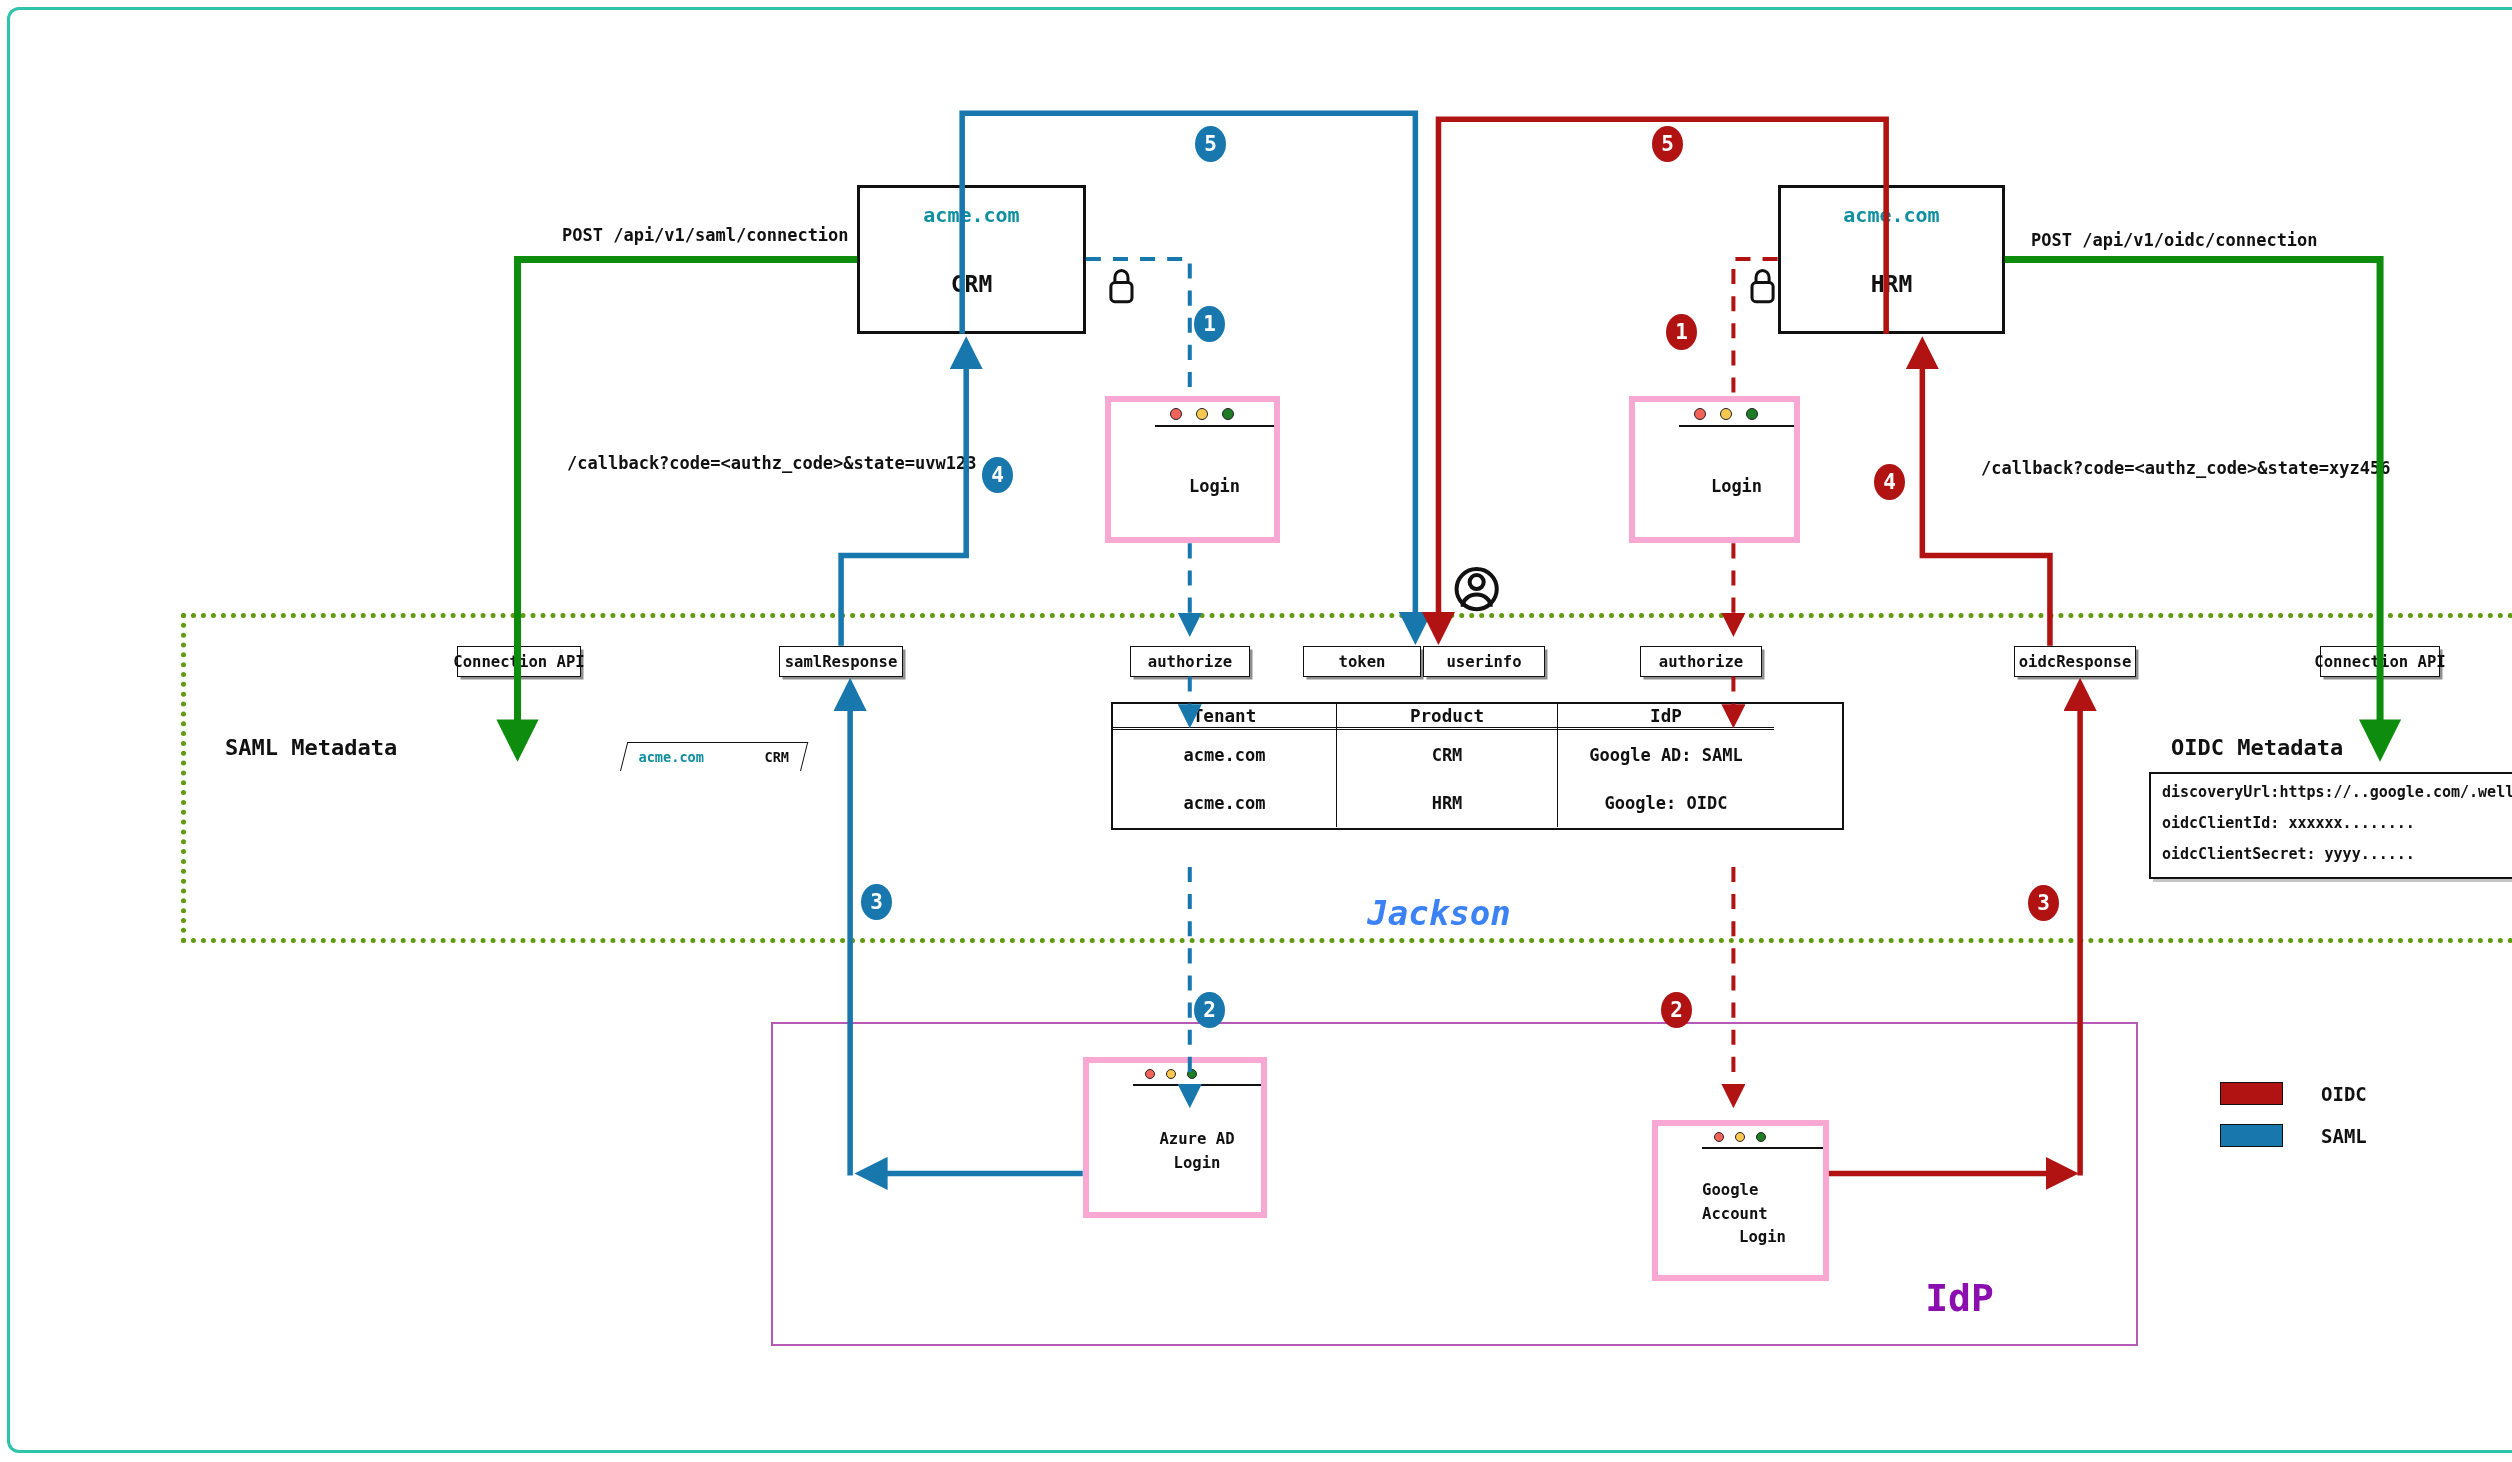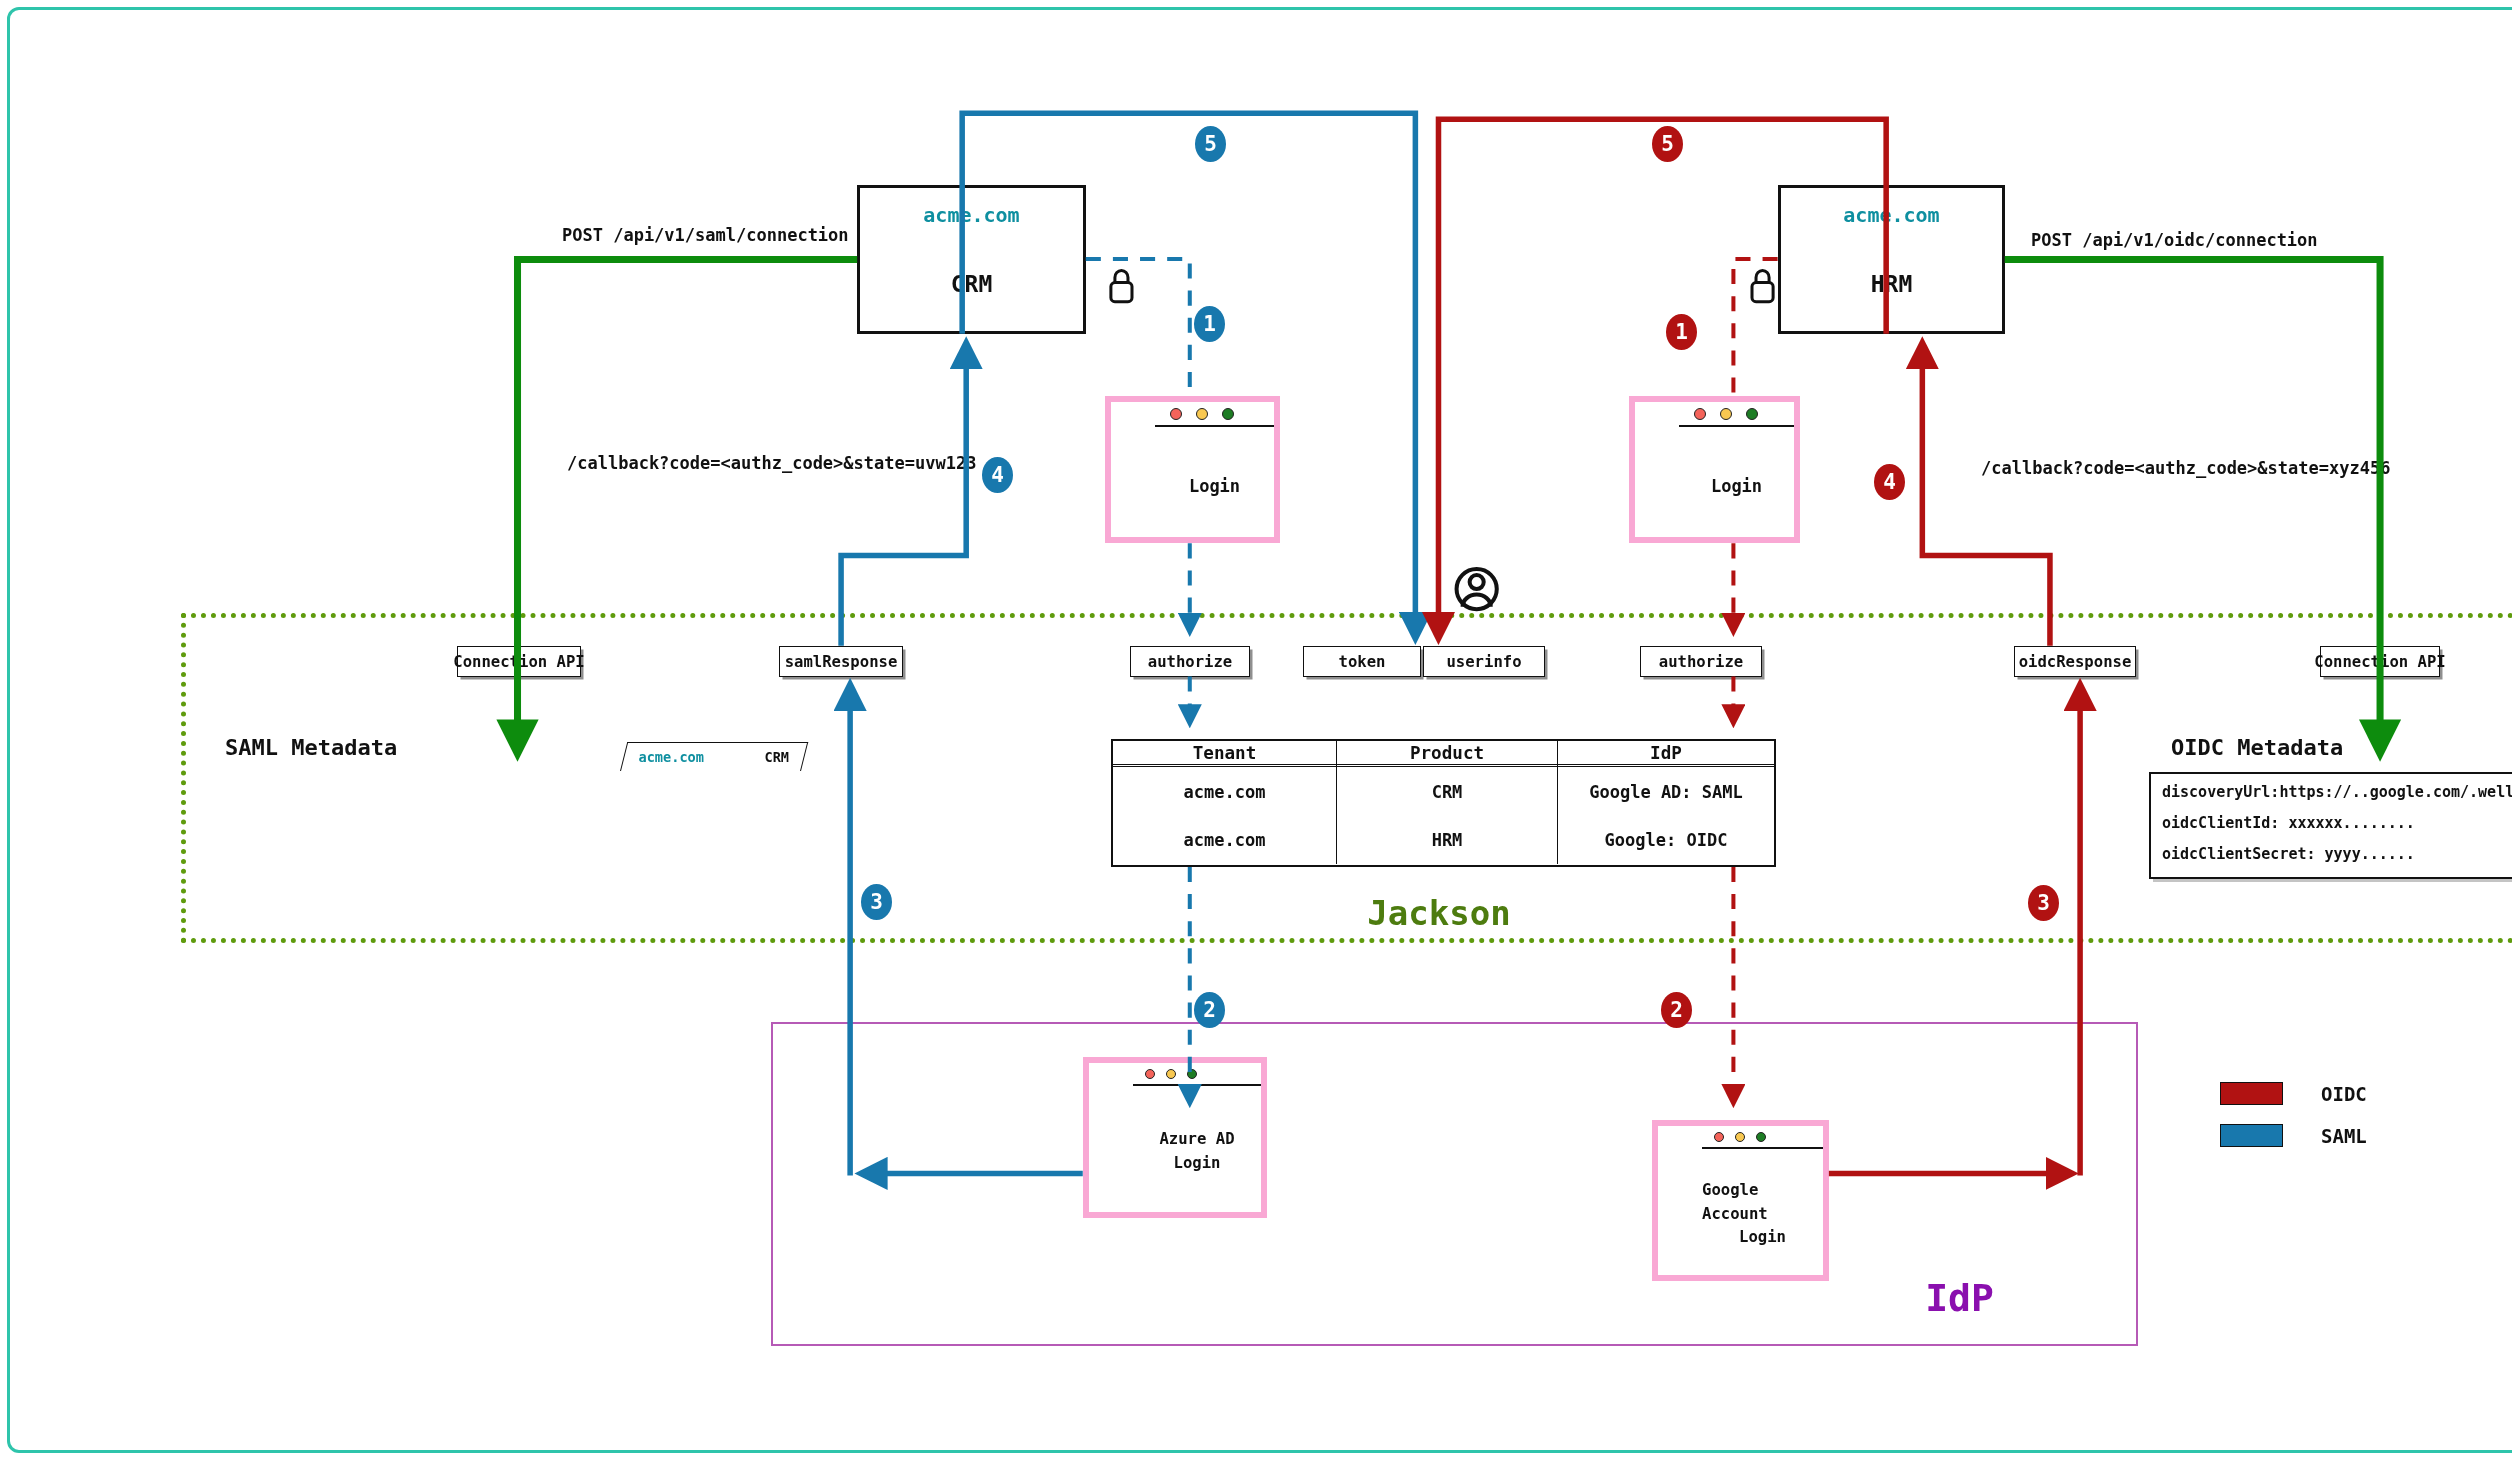--- a/index.html
+++ b/index.html
@@ -7,21 +7,21 @@
     font-family: "DejaVu Sans Mono", "Liberation Mono", monospace; color: #111; }
   #canvas { position: absolute; left: 0; top: 0; width: 2987px; height: 1463px; overflow: hidden; }
   .abs { position: absolute; }
 
   .outer-frame { left: 7px; top: 7px; width: 2970px; height: 1446px;
     border: 3.5px solid #2ec4ab; border-radius: 12px; }
 
   .jackson-box { left: 181px; top: 613px; width: 2644px; height: 330px;
     border: 5px dotted #5f9b0d; }
   .jackson-label { left: 1326px; top: 893px; width: 226px; text-align: center;
-    font-size: 34px; font-weight: 700; color: #4d7c0f; }
+    font-size: 34px; font-weight: 700; color: #3b82f6; font-style: italic; }
 
   .idp-box { left: 771px; top: 1022px; width: 1367px; height: 324px;
     border: 2px solid #b65ab6; }
   .idp-label { left: 1904px; top: 1276px; width: 111px; text-align: center;
     font-size: 38px; font-weight: 700; color: #8a0fae; }
 
   .app-box { border: 3.5px solid #111; background: #fff; text-align: center; }
   .app-domain { margin-top: 15px; font-size: 20px; font-weight: 700; color: #0e8fa0; }
   .app-name { margin-top: 44px; font-size: 23px; font-weight: 700; }
 
@@ -41,21 +41,21 @@
 
   .meta-title { font-size: 22px; font-weight: 700; white-space: nowrap; }
   .meta-box { border: 2px solid #111; background: #fff; box-shadow: 3.5px 3.5px 0 -0.5px #c4c4c4; }
   .meta-line { font-weight: 700; white-space: nowrap; }
   .tab { border: 1.5px solid #111; border-bottom: none; background: #fff;
     transform: skewX(-14deg); transform-origin: 100% 100%; display: flex;
     align-items: center; justify-content: space-between; padding: 0 14px; }
   .tab > span { transform: skewX(14deg); font-size: 13.6px; font-weight: 700; }
   .tab-domain { color: #0e8fa0; }
 
-  .conn-table { left: 1111px; top: 739px; width: 665px; height: 128px;
+  .conn-table { left: 1111px; top: 702px; width: 733px; height: 128px;
     border: 2px solid #111; background: #fff; display: grid;
     grid-template-columns: 223px 221px 217px; grid-template-rows: 26px 49px 48px; }
   .ct-cell { display: flex; align-items: center; justify-content: center;
     font-size: 17px; font-weight: 700; white-space: nowrap; }
   .ct-head { border-bottom: 3.5px double #111; font-size: 17.6px; }
   .ct-bl { border-left: 1.5px solid #111; }
 
   .badge { width: 31px; height: 36px; border-radius: 50%; color: #fff;
     font-size: 21px; font-weight: 700; display: flex; align-items: center;
     justify-content: center; }

